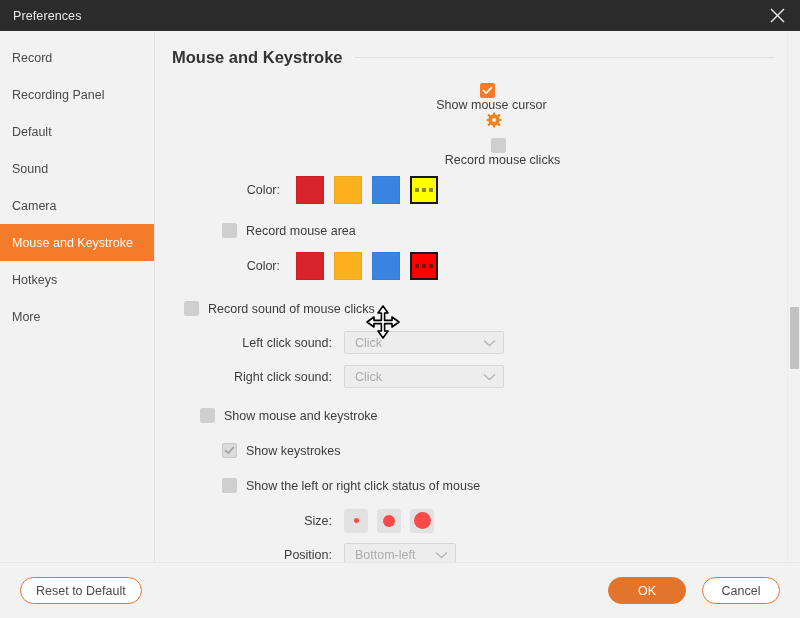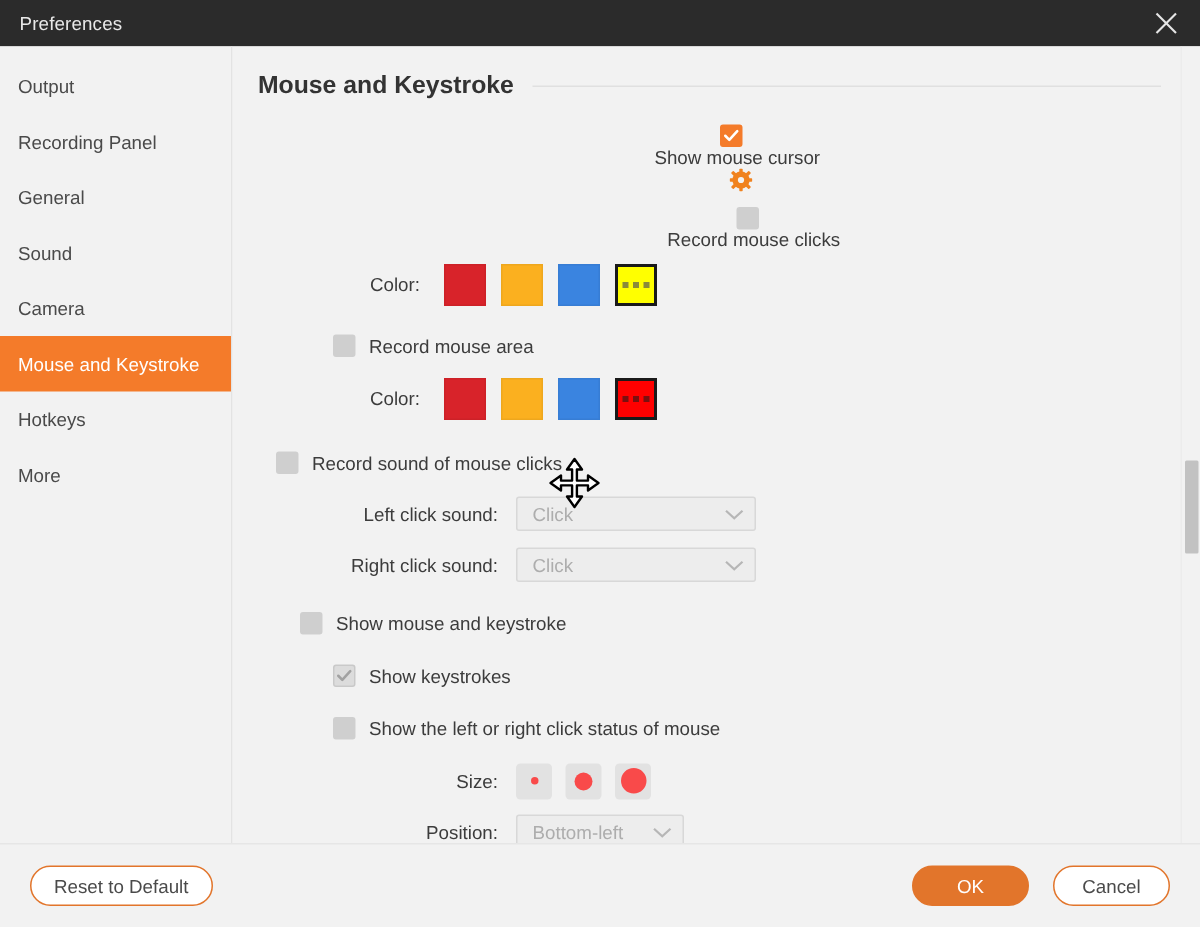--- a/index.html
+++ b/index.html
@@ -287,27 +287,27 @@
           <line x1="14" y1="1" x2="1" y2="14" stroke="#e6e6e6" stroke-width="1.4"></line>
         </svg>
       </span>
     </div>
   </div>
 
   <div class="body">
 
     <div class="sidebar">
       <div class="side-item">
-        <span>Output</span>
+        <span>Record</span>
       </div>
       <div class="side-item">
         <span>Recording Panel</span>
       </div>
       <div class="side-item">
-        <span>General</span>
+        <span>Default</span>
       </div>
       <div class="side-item">
         <span>Sound</span>
       </div>
       <div class="side-item">
         <span>Camera</span>
       </div>
       <div class="side-item active">
         <span>Mouse and Keystroke</span>
       </div>

